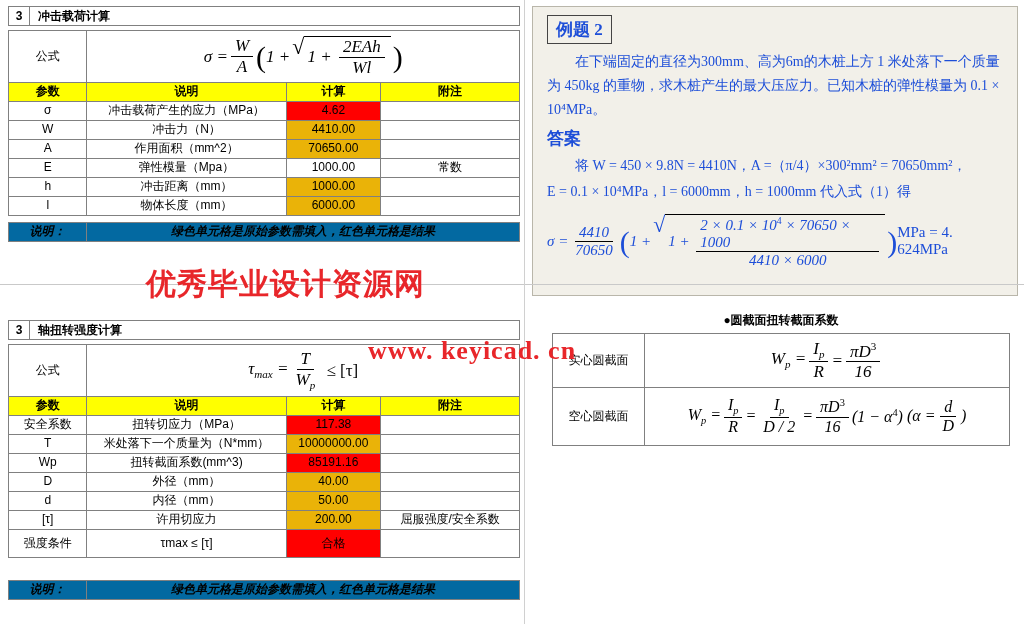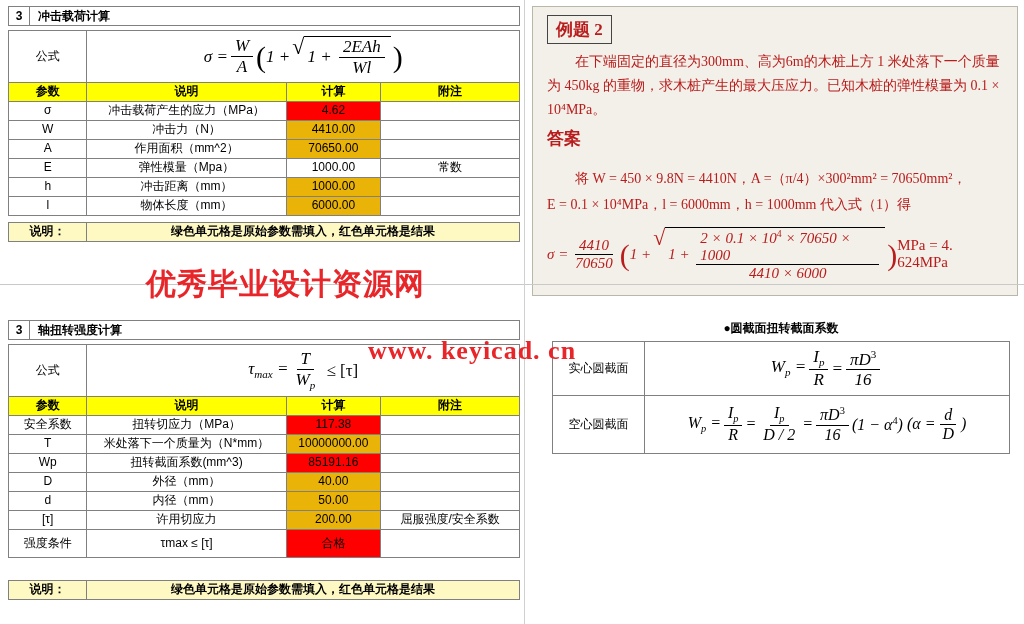--- a/index.html
+++ b/index.html
@@ -21,21 +21,21 @@
     text-align:center;
     vertical-align:middle;
     font-size:12px;
     line-height:1.15;
     height:19px;
     box-sizing:border-box;
   }
   .hdr{background:#ffff00;font-weight:bold;}
   .green{background:#eab308;}
   .red{background:#ff0000;}
-  .yellowbar{background:#fef9c3;font-weight:bold;}
+  .yellowbar{background:#0369a1;font-weight:bold;font-style:italic;}
   
   .titlerow{
     display:flex;align-items:center;
     border:1px solid #808080;
     height:20px;box-sizing:border-box;
     background:#ffffff;
     font-weight:bold;
   }
   .titlerow .num{
     width:20px;text-align:center;border-right:1px solid #808080;
@@ -57,21 +57,21 @@
   .sqrt .sym{font-size:22px;line-height:1;}
   .sqrt .body{border-top:1.3px solid #000;padding:0 3px;display:flex;align-items:center;}
   .paren{font-size:30px;line-height:0.9;display:inline-flex;align-items:center;font-style:normal;}
   .sub{font-size:0.65em;vertical-align:sub;font-style:italic;}
   .sup{font-size:0.65em;vertical-align:super;font-style:normal;}
   
   .book{
     background:#f2f0e9;
     border:1px solid #b9b6aa;
     font-family:"Liberation Serif","DejaVu Serif",serif;
-    color:#b91c1c;
+    color:#1d4ed8;
   }
   .book .bt{
     display:inline-block;
     border:1.5px solid #444;
     padding:2px 8px;
     font-weight:bold;
     font-size:17px;
     background:#f2f0e9;
   }
   .book p{margin:6px 0;font-size:14px;line-height:1.7;text-indent:0;}
@@ -262,21 +262,21 @@
       <td colspan="3">绿色单元格是原始参数需填入，红色单元格是结果</td>
     </tr>
   </tbody>
     </table>
 </div>
 
 <div class="sheet book" style="left:532px;top:6px;width:486px;height:290px;padding:8px 14px;box-sizing:border-box;">
   <div class="bt">例题 2</div>
   <p style="text-indent:2em;">在下端固定的直径为300mm、高为6m的木桩上方 1 米处落下一个质量为 450kg 的重物，求木桩产生的最大压应力。已知木桩的弹性模量为 0.1 × 10⁴MPa。</p>
   <div class="ans">答案</div>
-  <p class="mathline" style="text-indent:2em;margin:17px 0 0 0;">将 W = 450 × 9.8N = 4410N，A =（π/4）×300²mm² = 70650mm²，</p>
+  <p class="mathline" style="text-indent:2em;margin:4px 0 0 0;">将 W = 450 × 9.8N = 4410N，A =（π/4）×300²mm² = 70650mm²，</p>
   <p class="mathline" style="margin:2px 0 0 0;">E = 0.1 × 10⁴MPa，l = 6000mm，h = 1000mm 代入式（1）得</p>
 
   <div style="display:flex;align-items:center;justify-content:center;margin-top:10px;font-family:'Liberation Serif','DejaVu Serif',serif;font-style:italic;font-size:15px;">
     <span>σ&nbsp;=</span>
     <span class="frac">
         <span class="top">4410</span>
         <span class="bot">70650</span>
       </span>
     <span class="paren">(</span>
     <span>1&nbsp;+</span>
@@ -285,21 +285,21 @@
         <span class="body">1&nbsp;+&nbsp;<span class="frac">
             <span class="top">2 × 0.1 × 10<span class="sup">4</span> × 70650 × 1000</span>
             <span class="bot">4410 × 6000</span>
           </span></span>
       </span>
     <span class="paren">)</span>
     <span style="font-style:normal;">MPa = 4. 624MPa</span>
   </div>
 </div>
 
-<div class="sheet" style="left:552px;top:320px;width:458px;">
+<div class="sheet" style="left:552px;top:312px;width:458px;">
   <div style="text-align:center;font-weight:bold;font-size:12px;padding-bottom:4px;">●圆截面扭转截面系数</div>
   <table class="grid" style="width:458px;">
     <tbody>
         <tr>
       <td style="width:92px;height:54px;">实心圆截面</td>
       <td style="height:54px;">
         <div class="formula" style="font-size:17px;">
           <span><i>W</i><span class="sub">p</span>&nbsp;=</span>
           <span class="frac">
                 <span class="top"><i>I</i><span class="sub">p</span></span>

